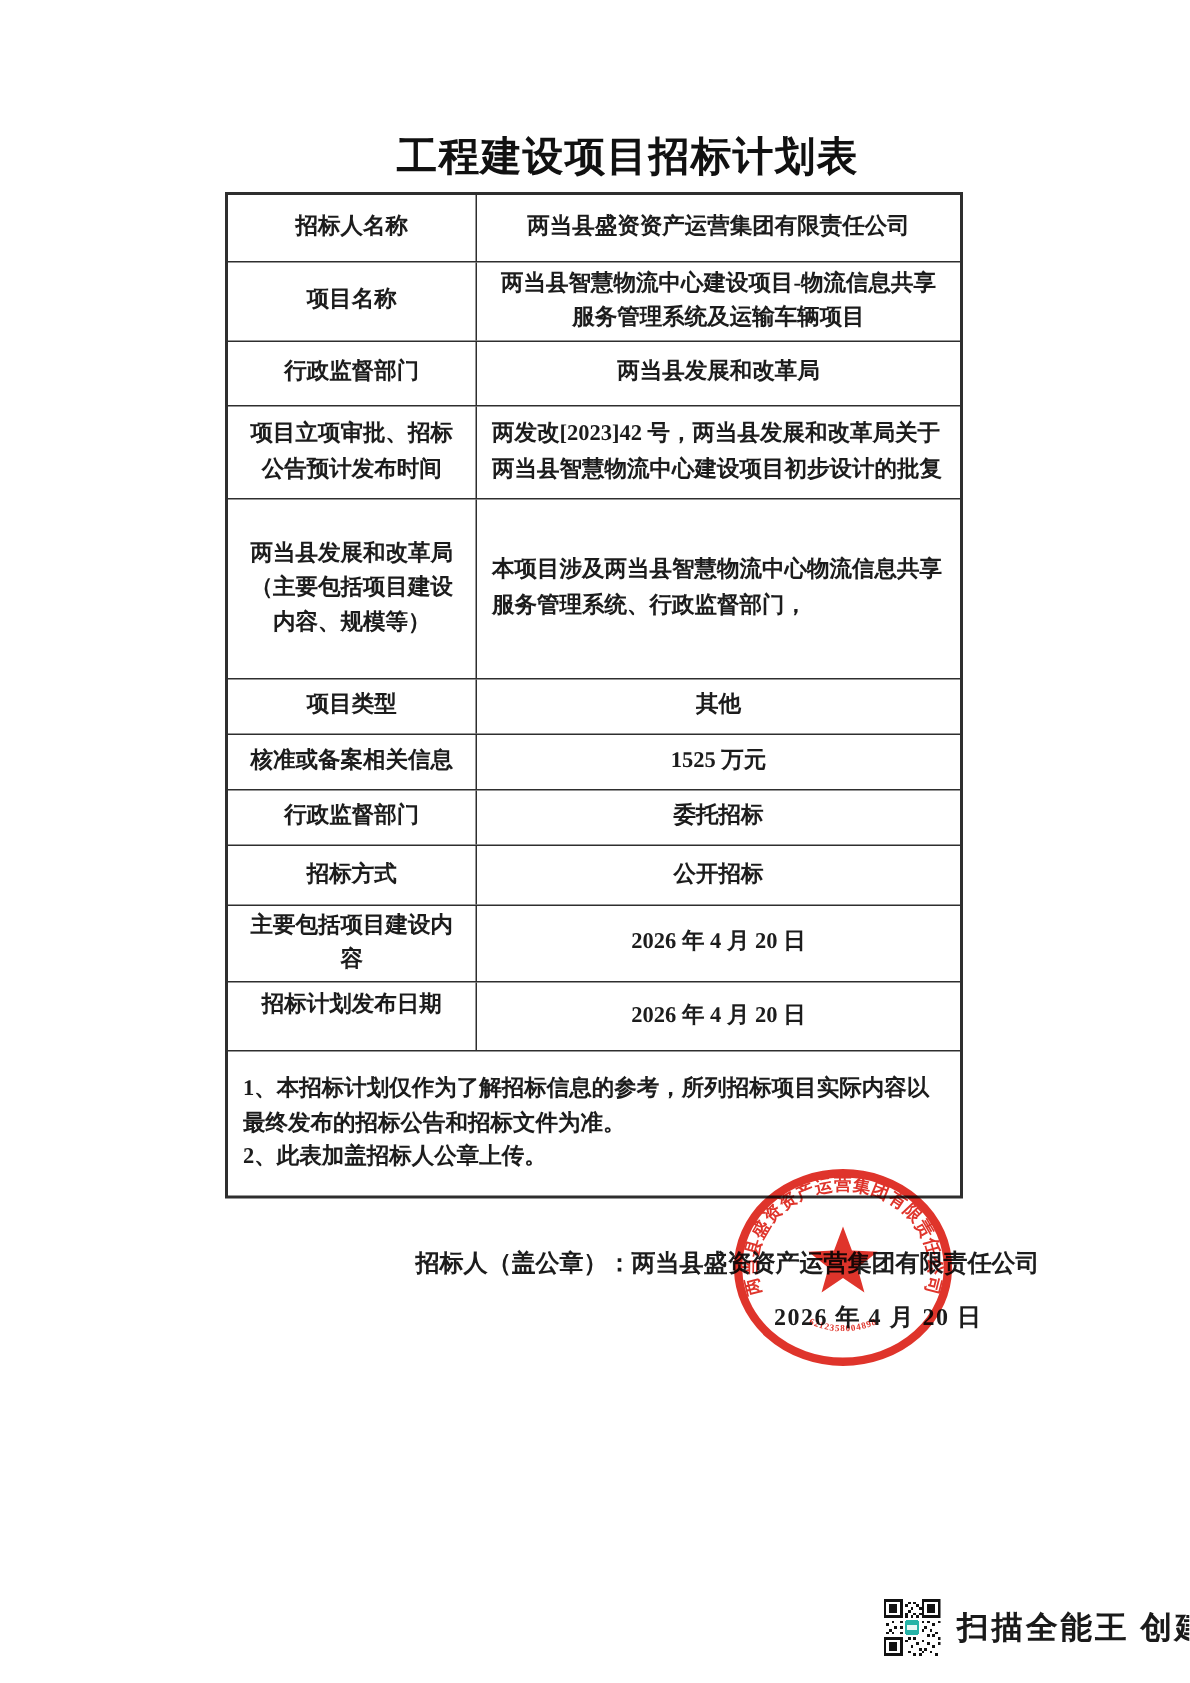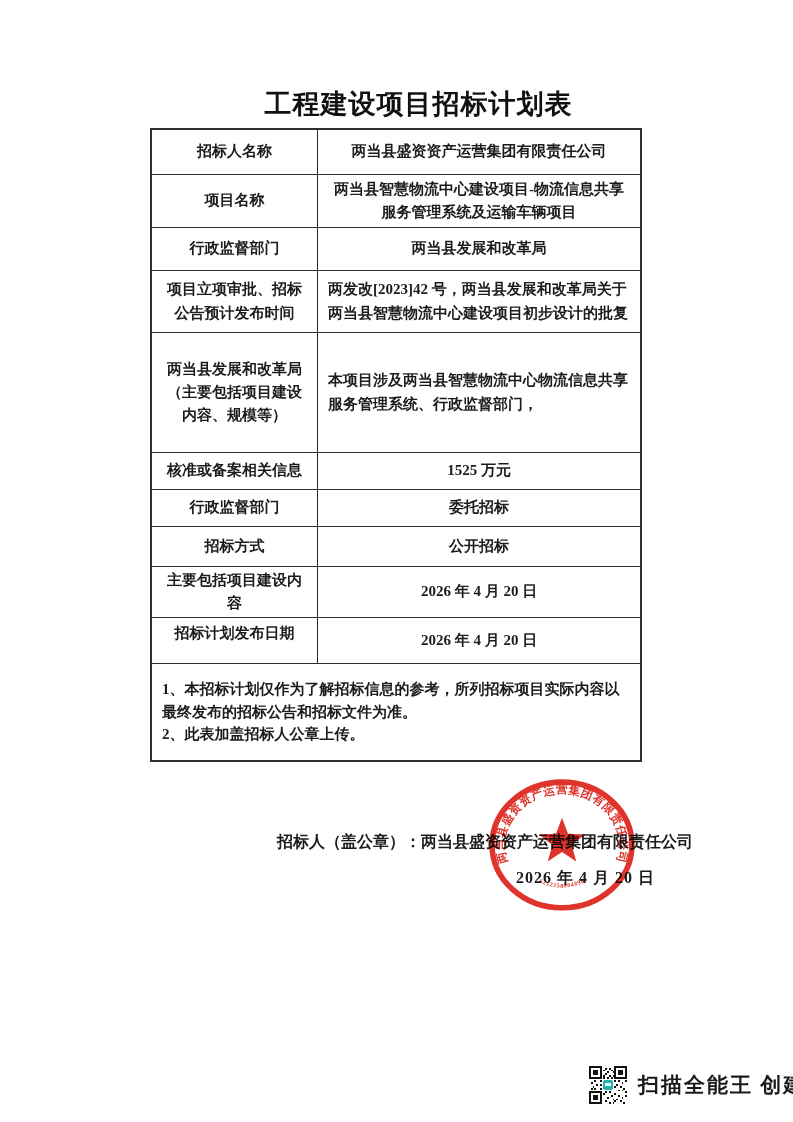--- a/index.html
+++ b/index.html
@@ -59,20 +59,24 @@
       <div class="cell value">两当县发展和改革局</div>
     </div>
     <div class="row r3">
       <div class="cell label">项目立项审批、招标公告预计发布时间</div>
       <div class="cell value">两发改[2023]42 号，两当县发展和改革局关于两当县智慧物流中心建设项目初步设计的批复</div>
     </div>
     <div class="row r4">
       <div class="cell label">两当县发展和改革局（主要包括项目建设内容、规模等）</div>
       <div class="cell value">本项目涉及两当县智慧物流中心物流信息共享服务管理系统、行政监督部门，</div>
     </div>
+    <div class="row r5">
+      <div class="cell label">项目类型</div>
+      <div class="cell value">其他</div>
+    </div>
     <div class="row r6">
       <div class="cell label">核准或备案相关信息</div>
       <div class="cell value">1525 万元</div>
     </div>
     <div class="row r7">
       <div class="cell label">行政监督部门</div>
       <div class="cell value">委托招标</div>
     </div>
     <div class="row r8">
       <div class="cell label">招标方式</div>

